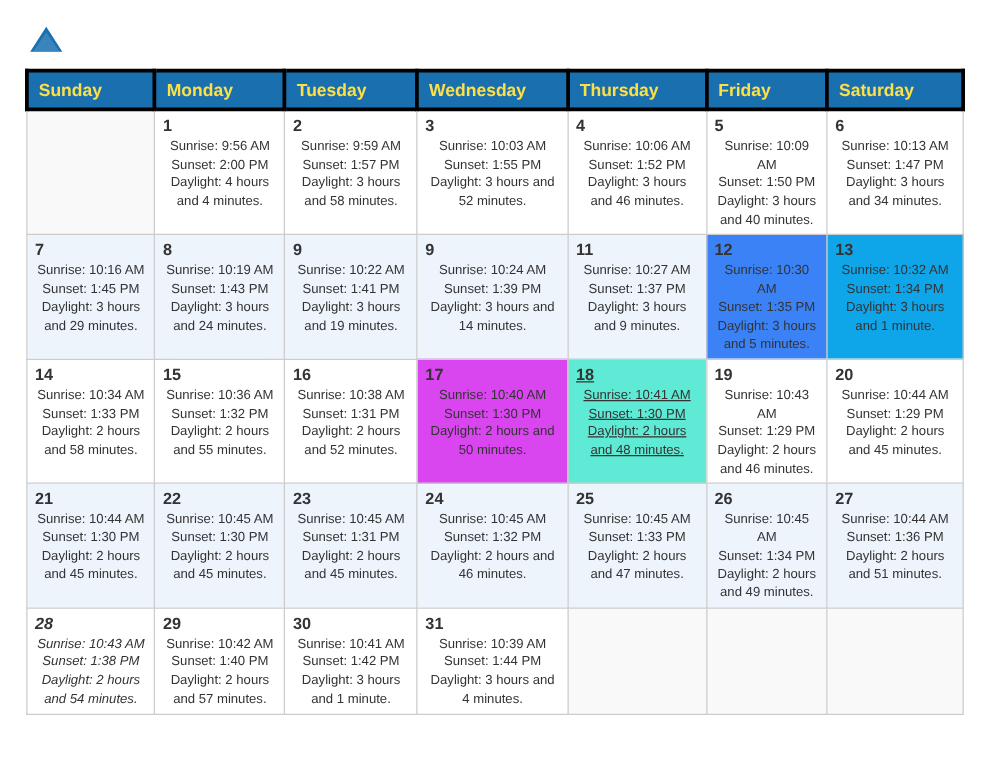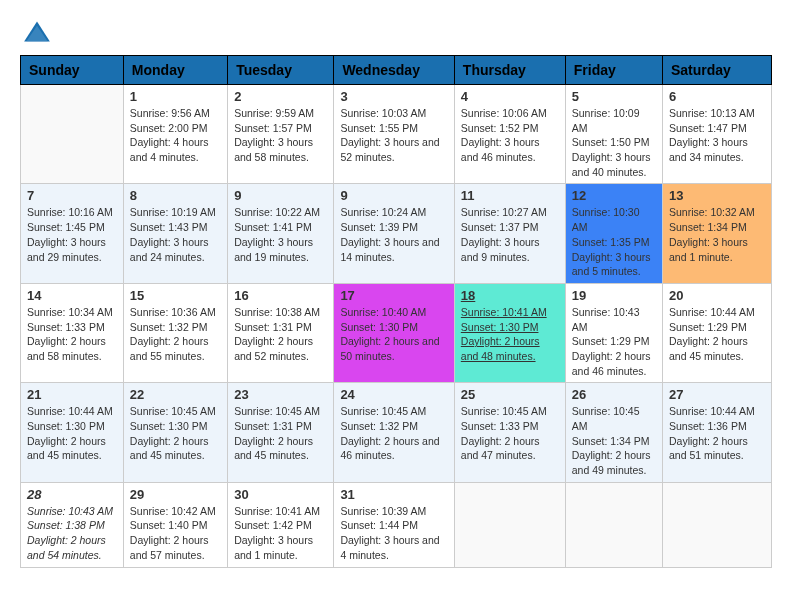--- a/index.html
+++ b/index.html
@@ -36,45 +36,46 @@
     .location-title {
       font-size: 16px;
       color: #333;
     }
     table {
       width: 100%;
       border-collapse: collapse;
     }
     th {
       background-color: #1a6faf;
-      color: #000000;
+      color: #fde047;
       text-align: left;
       padding: 6px 8px;
       font-size: 14px;
-      border: 1px solid #000000;
+      border: 3px solid #000000;
     }
     td {
       border: 1px solid #ccc;
       vertical-align: top;
       padding: 4px 6px;
       font-size: 11px;
       color: #333;
       height: 80px;
     }
     .day-number {
       font-size: 13px;
       font-weight: bold;
       color: #333;
       display: block;
       margin-bottom: 2px;
     }
     .day-info {
       font-size: 10.5px;
       color: #333;
       line-height: 1.4;
+      text-align: center;
     }
     td.empty {
       background: #f9f9f9;
     }
     tr:nth-child(even) td {
       background-color: #f2f7fc;
     }
     tr:nth-child(odd) td {
       background-color: #ffffff;
     }
@@ -157,21 +158,21 @@
           <div class="day-info">Sunrise: 10:24 AM<br>Sunset: 1:39 PM<br>Daylight: 3 hours and 14 minutes.</div>
         </td>
         <td style="background-color: rgb(237, 244, 251);">
           <span class="day-number">11</span>
           <div class="day-info">Sunrise: 10:27 AM<br>Sunset: 1:37 PM<br>Daylight: 3 hours and 9 minutes.</div>
         </td>
         <td style="background-color: #3b82f6;">
           <span class="day-number">12</span>
           <div class="day-info">Sunrise: 10:30 AM<br>Sunset: 1:35 PM<br>Daylight: 3 hours and 5 minutes.</div>
         </td>
-        <td style="background-color: #fdba74;">
+        <td style="background-color: #0ea5e9;">
           <span class="day-number">13</span>
           <div class="day-info">Sunrise: 10:32 AM<br>Sunset: 1:34 PM<br>Daylight: 3 hours and 1 minute.</div>
         </td>
       </tr>
       <tr>
         <td style="background-color: rgb(255, 255, 255);">
           <span class="day-number">14</span>
           <div class="day-info">Sunrise: 10:34 AM<br>Sunset: 1:33 PM<br>Daylight: 2 hours and 58 minutes.</div>
         </td>
         <td style="background-color: rgb(255, 255, 255); border-radius: 17px;">

